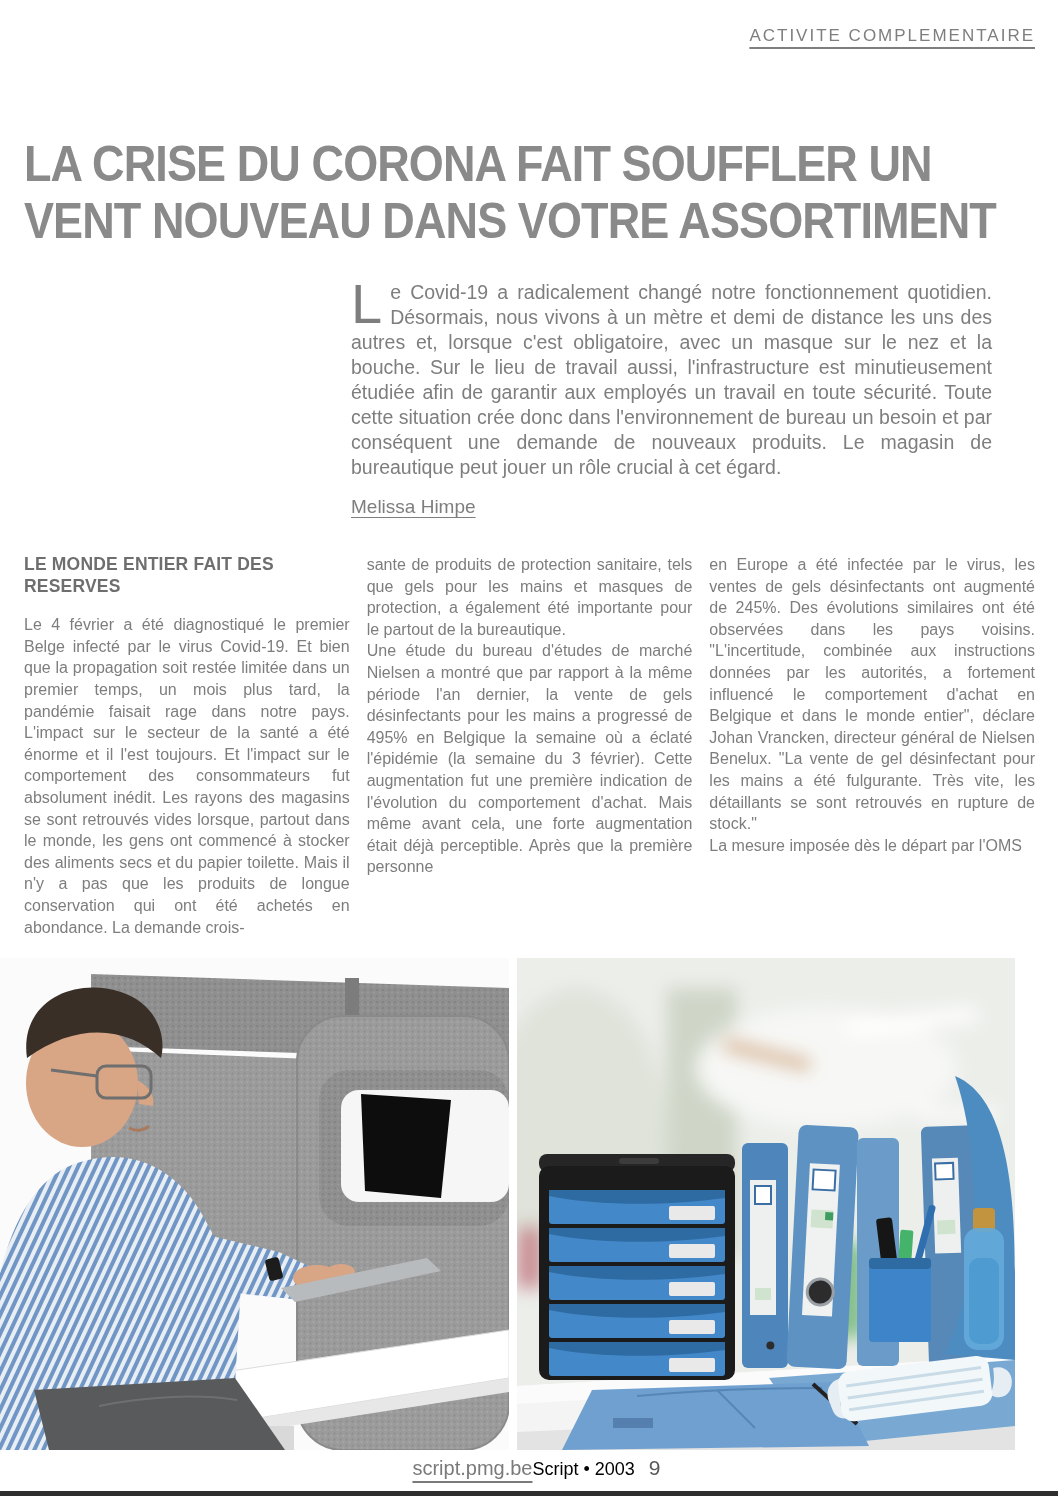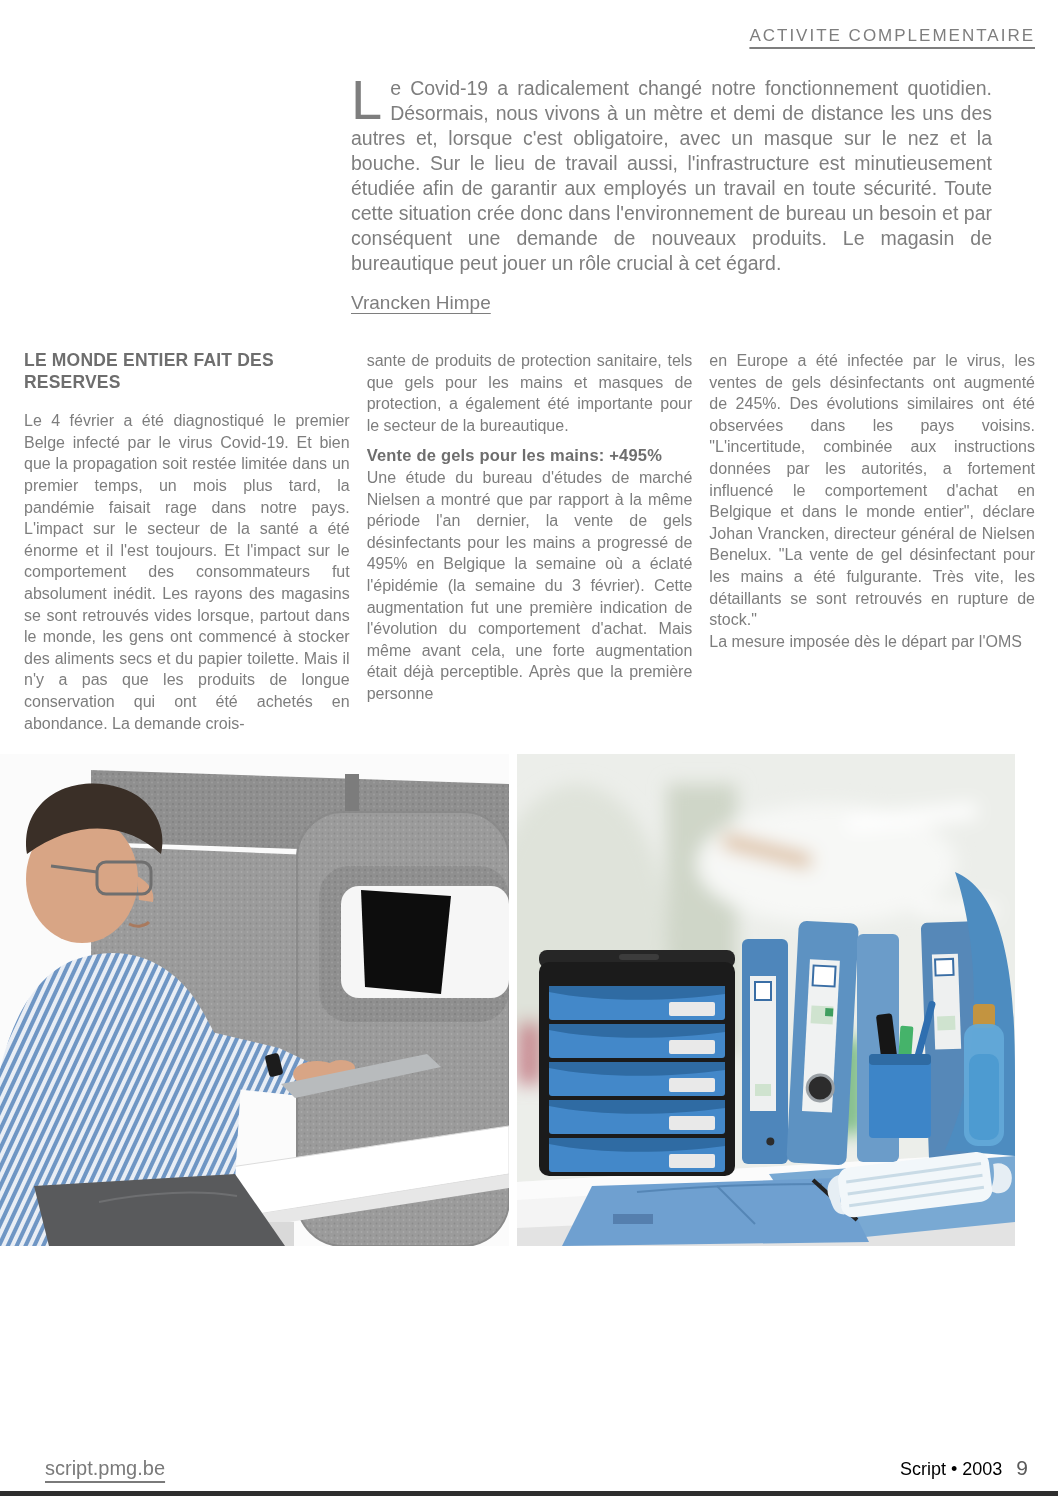--- a/index.html
+++ b/index.html
@@ -27,53 +27,56 @@
   .columns { display:flex; gap:17px; margin-top:36px; min-height:302px; }
   .col { flex:1; font-size:16px; line-height:21.6px; color:#7d7d7d; text-align:justify; }
   .col h3 { font-size:17.5px; font-weight:bold; color:#6e6e6e; margin:0 0 17px; letter-spacing:0.2px; text-align:left; }
   .col h3.mid { margin:26px 0 17px; }
   .col .sub { font-weight:bold; color:#6e6e6e; font-size:16.5px; margin:9px 0 0; text-align:left; letter-spacing:0.2px; }
   .photos { display:flex; gap:8px; margin:20px -23px 0 -45px; }
   .photos figure { margin:0; }
   .photos svg { display:block; }
   .footer {
     position:absolute; left:45px; right:30px; bottom:16px;
-    display:flex; justify-content:space-between; align-items:baseline;
+    display:flex; justify-content:center; align-items:baseline;
   }
   .site { font-size:20px; color:#7a7a7a; text-decoration:underline; text-underline-offset:6px; cursor:pointer; }
   .issue { font-size:18px; color:#000000; }
   .pagenum { font-size:21px; color:#5a5a5a; margin-left:14px; }
   .bottom-bar { position:absolute; left:0; right:0; bottom:0; height:5px; background:#2e2e2e; }
 </style>
 </head>
 <body>
 
 <div class="page">
 
   <div class="header-tag">
     <span>ACTIVITE COMPLEMENTAIRE</span>
   </div>
 
+  <h1 class="title">
+    <span class="tline">LA CRISE DU CORONA FAIT SOUFFLER UN</span>
+    <span class="tline">VENT NOUVEAU DANS VOTRE ASSORTIMENT</span>
+  </h1>
 
 
   <div class="intro">
     <span class="dropcap">L</span>
     <span>e Covid-19 a radicalement changé notre fonctionnement quotidien. Désormais, nous vivons à un mètre et demi de distance les uns des autres et, lorsque c'est obligatoire, avec un masque sur le nez et la bouche. Sur le lieu de travail aussi, l'infrastructure est minutieusement étudiée afin de garantir aux employés un travail en toute sécurité. Toute cette situation crée donc dans l'environnement de bureau un besoin et par conséquent une demande de nouveaux produits. Le magasin de bureautique peut jouer un rôle crucial à cet égard.</span>
   </div>
 
-  <div class="author">Vrancken Himpe</div>
+  <div class="author">Melissa Himpe</div>
 
   <div class="columns">
     <div class="col">
       <h3>LE MONDE ENTIER FAIT DES RESERVES</h3>
       <p>Le 4 février a été diagnostiqué le premier Belge infecté par le virus Covid-19. Et bien que la propagation soit restée limitée dans un premier temps, un mois plus tard, la pandémie faisait rage dans notre pays. L'impact sur le secteur de la santé a été énorme et il l'est toujours. Et l'impact sur le comportement des consommateurs fut absolument inédit. Les rayons des magasins se sont retrouvés vides lorsque, partout dans le monde, les gens ont commencé à stocker des aliments secs et du papier toilette. Mais il n'y a pas que les produits de longue conservation qui ont été achetés en abondance. La demande crois-</p>
     </div>
     <div class="col">
-      <p>sante de produits de protection sanitaire, tels que gels pour les mains et masques de protection, a également été importante pour le secteur de la bureautique.</p>
-      <p class="sub">Vente de gels pour les mains: +495%</p>
+      <p>sante de produits de protection sanitaire, tels que gels pour les mains et masques de protection, a également été importante pour le partout de la bureautique.</p>
       <p>Une étude du bureau d'études de marché Nielsen a montré que par rapport à la même période l'an dernier, la vente de gels désinfectants pour les mains a progressé de 495% en Belgique la semaine où a éclaté l'épidémie (la semaine du 3 février). Cette augmentation fut une première indication de l'évolution du comportement d'achat. Mais même avant cela, une forte augmentation était déjà perceptible. Après que la première personne</p>
     </div>
     <div class="col">
       <p>en Europe a été infectée par le virus, les ventes de gels désinfectants ont augmenté de 245%. Des évolutions similaires ont été observées dans les pays voisins. "L'incertitude, combinée aux instructions données par les autorités, a fortement influencé le comportement d'achat en Belgique et dans le monde entier", déclare Johan Vrancken, directeur général de Nielsen Benelux. "La vente de gel désinfectant pour les mains a été fulgurante. Très vite, les détaillants se sont retrouvés en rupture de stock."</p>
       <p>La mesure imposée dès le départ par l'OMS</p>
     </div>
   </div>
 
   <div class="photos">
 

